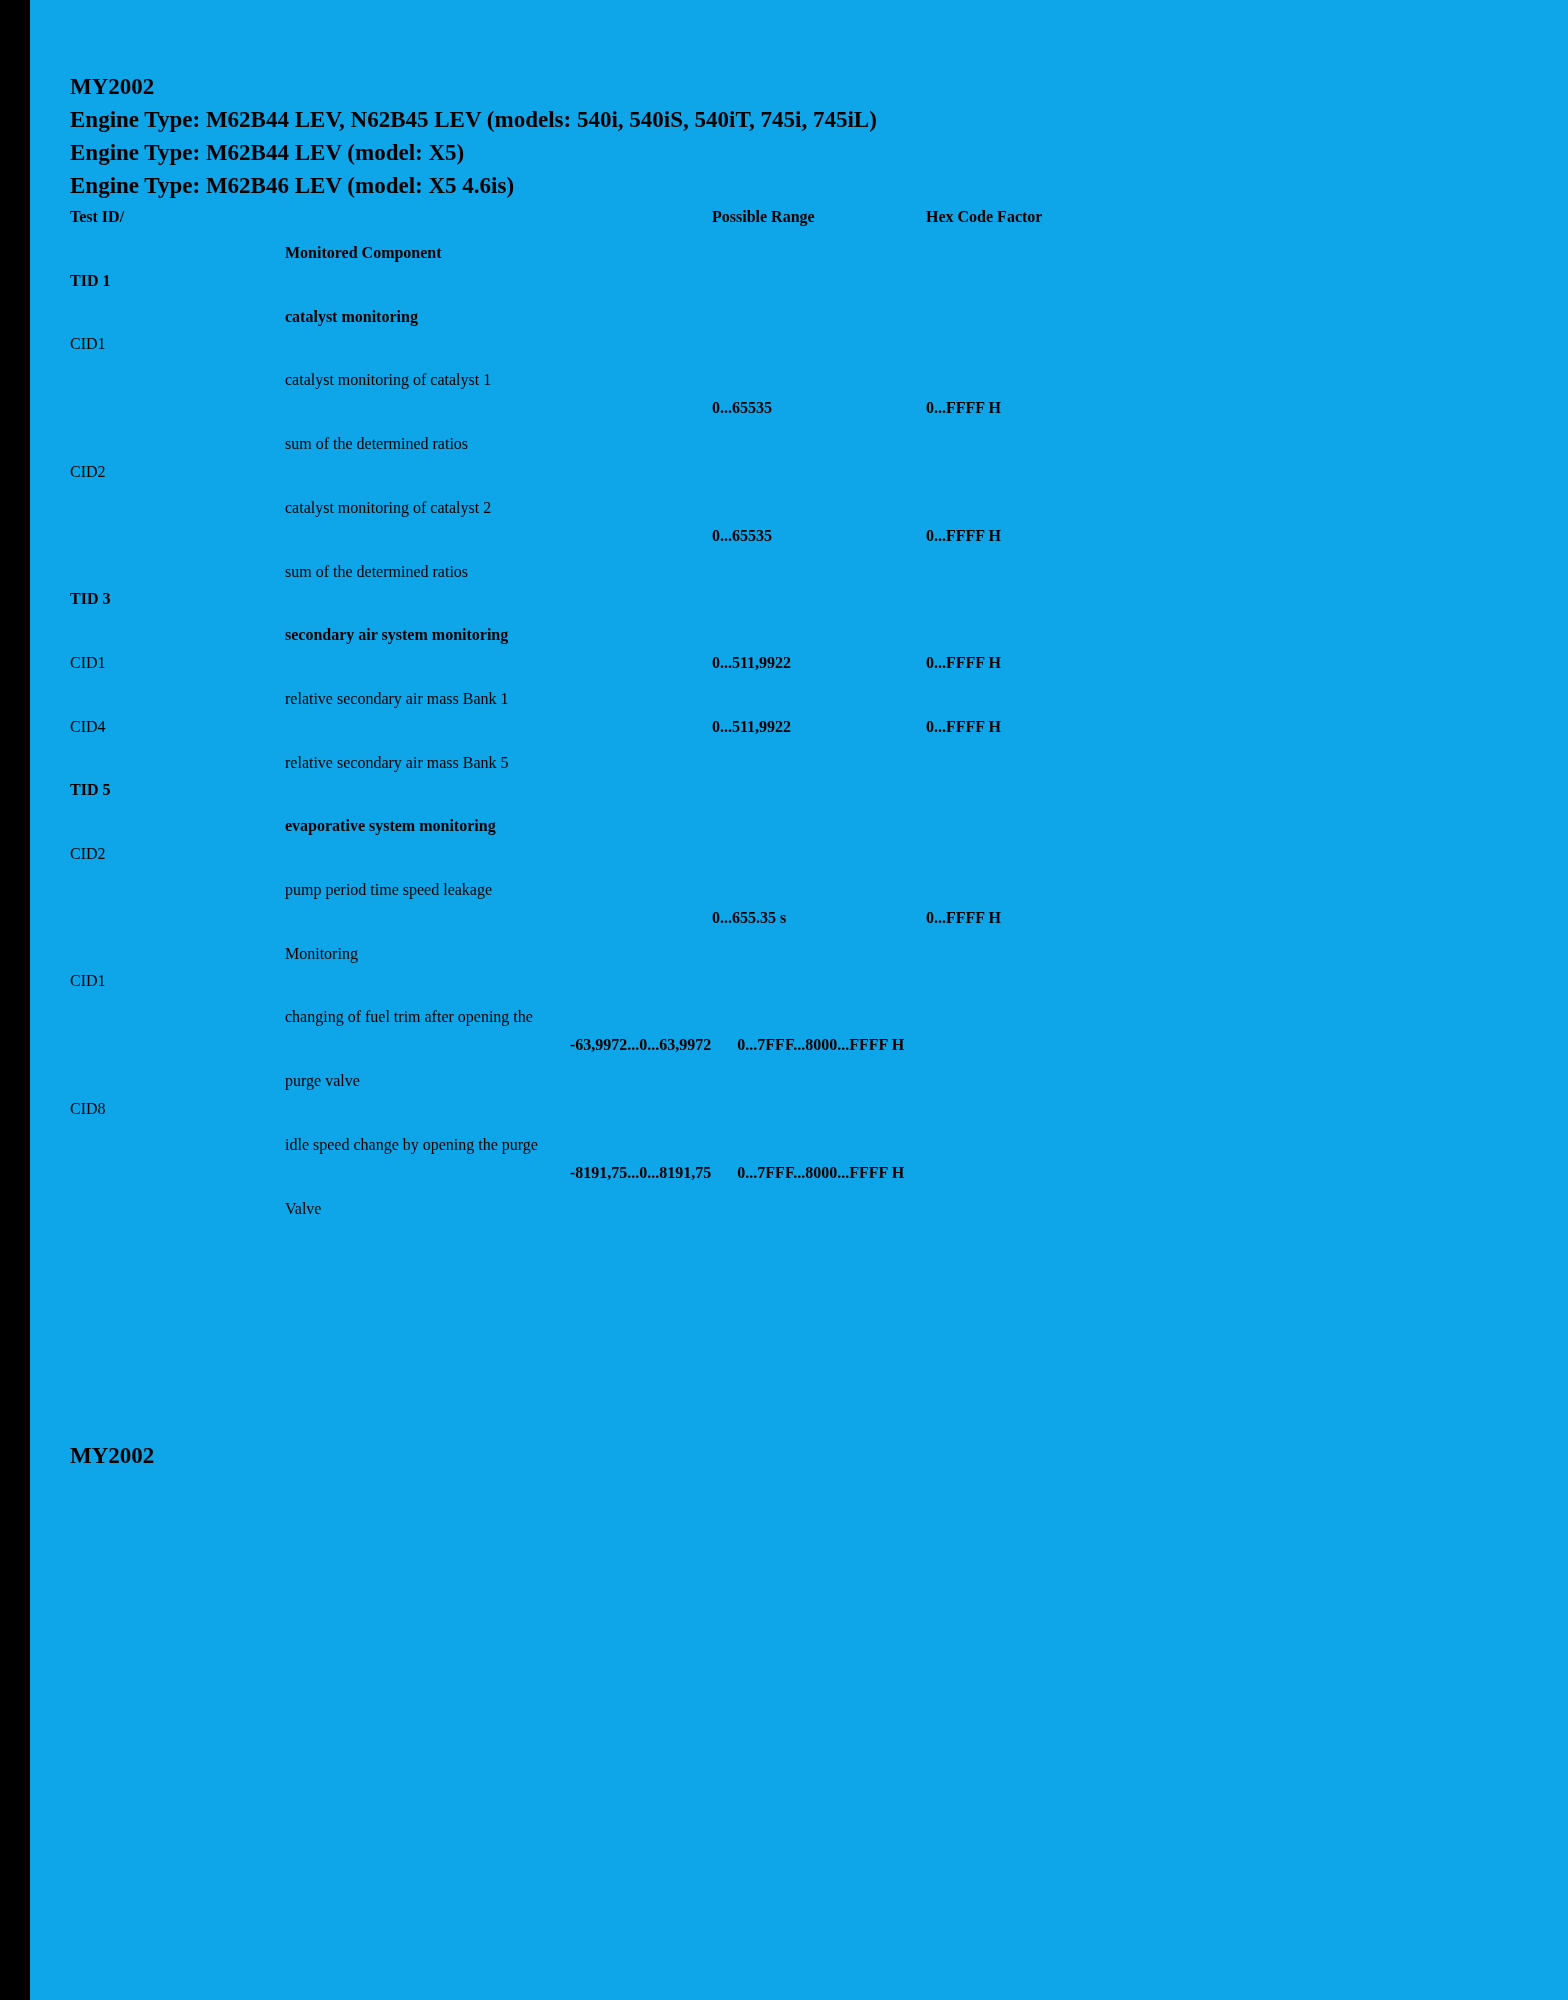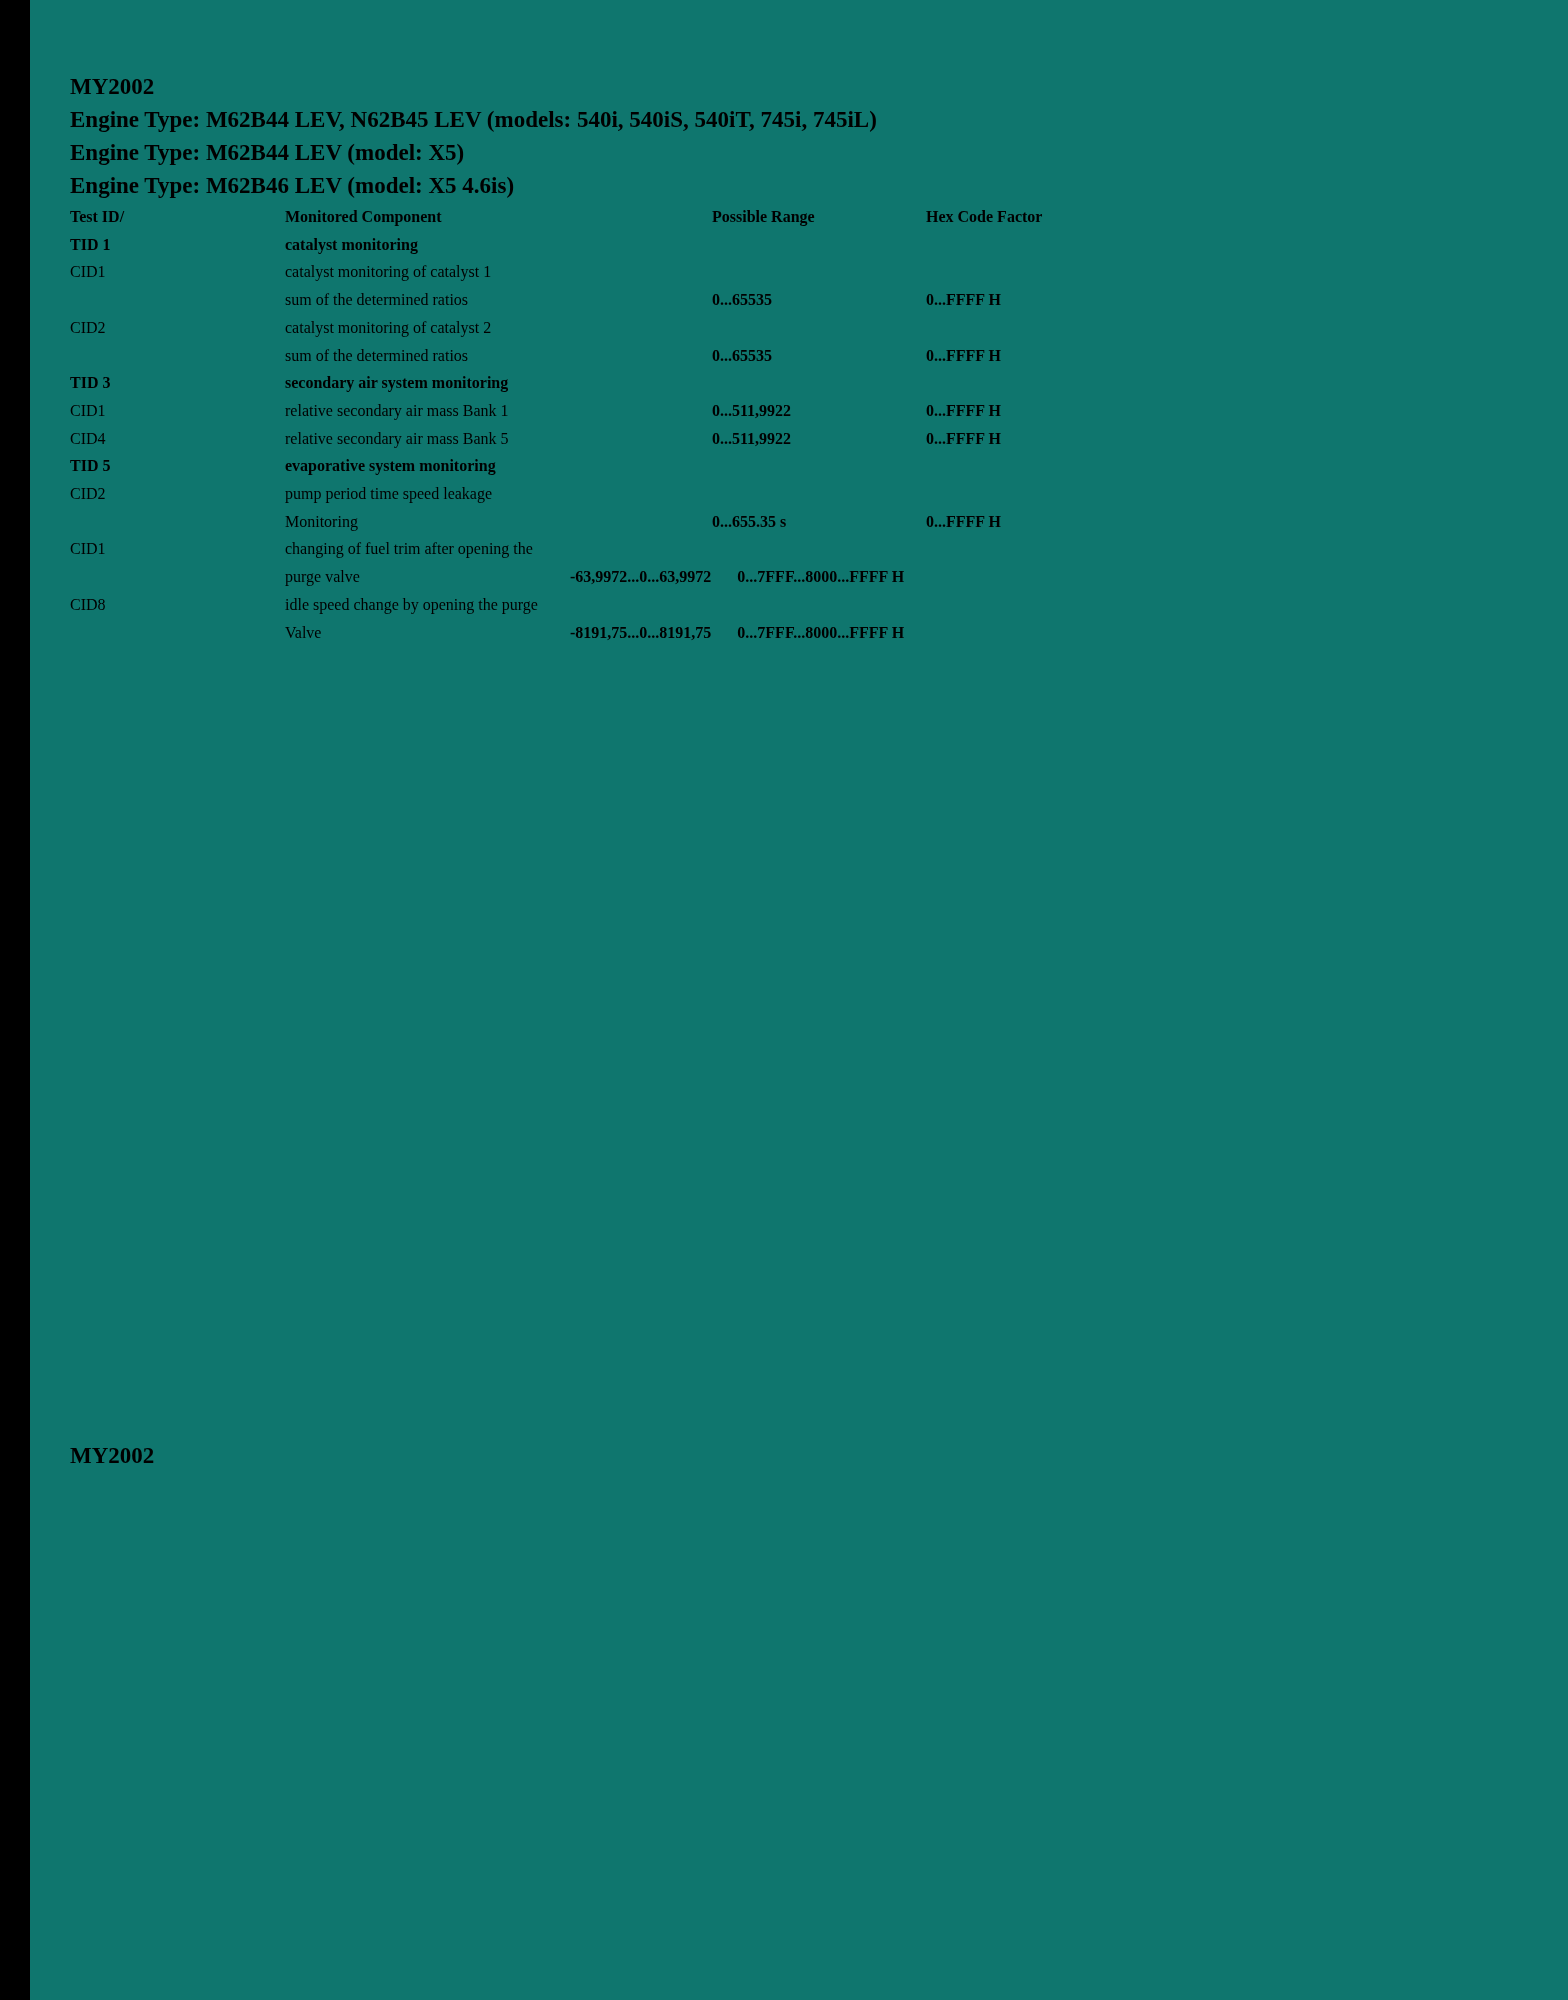--- a/index.html
+++ b/index.html
@@ -1,20 +1,20 @@
 <!DOCTYPE html>
 <html><head>
 <meta charset="utf-8">
 <style>
   html, body { margin: 0; padding: 0; background: #ffffff; }
   .page {
     position: relative;
     width: 1568px;
     height: 2000px;
-    background: #0f766e;
+    background: #0ea5e9;
     font-family: "Liberation Serif", serif;
     color: #000000;
     overflow: hidden;
   }
   .left-bar {
     position: absolute;
     left: 0; top: 0;
     width: 30px; height: 2000px;
     background: #000000;
   }
@@ -39,21 +39,21 @@
   .data-table {
     margin-top: 1px;
     font-size: 16px;
   }
   .row {
     display: flex;
     line-height: 27.7px;
     white-space: nowrap;
   }
   .c1 { width: 215px; flex-shrink: 0; }
-  .c2 { width: 427px; flex-shrink: 0; }
+  .c2 { width: 427px; flex-shrink: 0; margin-top: 36px; }
   .c3 { width: 214px; flex-shrink: 0; font-weight: bold; }
   .c4 { flex: 1; font-weight: bold; }
   .header-row .c1,
   .header-row .c2,
   .header-row .c3,
   .header-row .c4 { font-weight: bold; }
   .tid-row .c1,
   .tid-row .c2 { font-weight: bold; }
   .row.shifted .c2 { width: 285px; }
   .row.shifted .c3 { width: auto; margin-right: 26px; }

